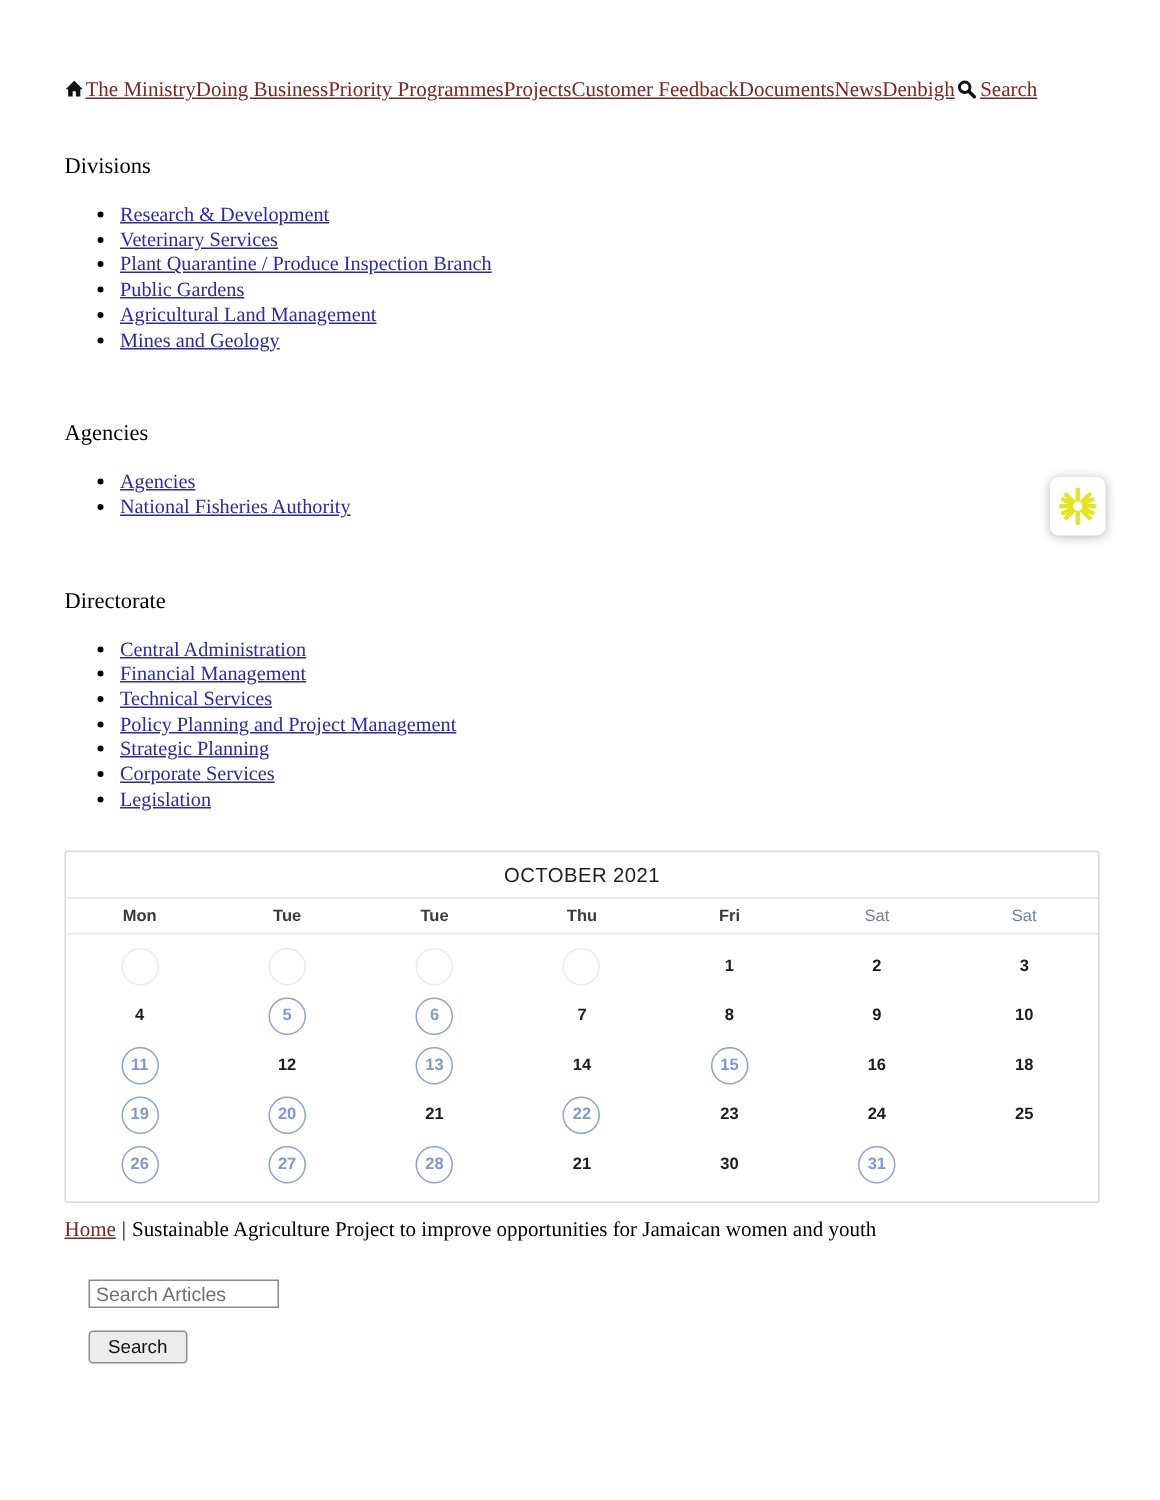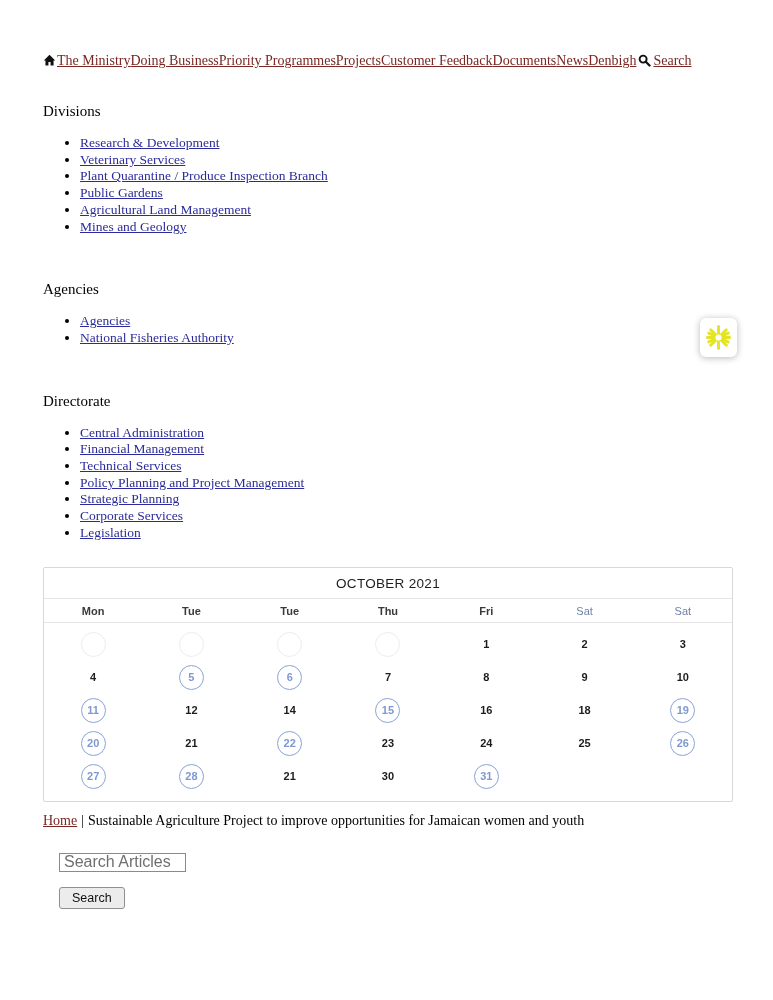--- a/index.html
+++ b/index.html
@@ -62,21 +62,21 @@
 
   
   .breadcrumb-line{margin-top:10px;font-size:14px;line-height:18px;color:#000;}
   .breadcrumb-line a{color:var(--nav-link);text-decoration:underline;}
   .bc-sep{margin:0 4px;}
 
   
   .search-area{margin-top:23px;margin-left:16px;font-family:"Liberation Sans", sans-serif;}
   .search-input{
     width:127px;height:19px;border:1px solid #8a8a8a;border-radius:0;
-    font-size:16px;padding:1px 4px;color:#222;font-family:"Liberation Sans", sans-serif;
+    font-size:13px;padding:1px 4px;color:#222;font-family:"Liberation Sans", sans-serif;
   }
   .search-input::placeholder{color:#6f6f6f;opacity:1;}
   .search-btn{
     display:inline-block;margin-top:15px;font-size:12.5px;color:#111;
     background:#ececec;border:1px solid #8f8f8f;border-radius:3px;
     padding:3px 12px;font-family:"Liberation Sans", sans-serif;cursor:pointer;
   }
 
   
   .a11y-widget{
@@ -180,20 +180,23 @@
         <div class="cal-cell">
           <span class="cal-circle plain">10</span>
         </div>
         <div class="cal-cell">
           <span class="cal-circle event">11</span>
         </div>
         <div class="cal-cell">
           <span class="cal-circle plain">12</span>
         </div>
         <div class="cal-cell">
+          <span class="cal-circle event">13</span>
+        </div>
+        <div class="cal-cell">
           <span class="cal-circle plain">14</span>
         </div>
         <div class="cal-cell">
           <span class="cal-circle event">15</span>
         </div>
         <div class="cal-cell">
           <span class="cal-circle plain">16</span>
         </div>
         <div class="cal-cell">
           <span class="cal-circle plain">18</span>

